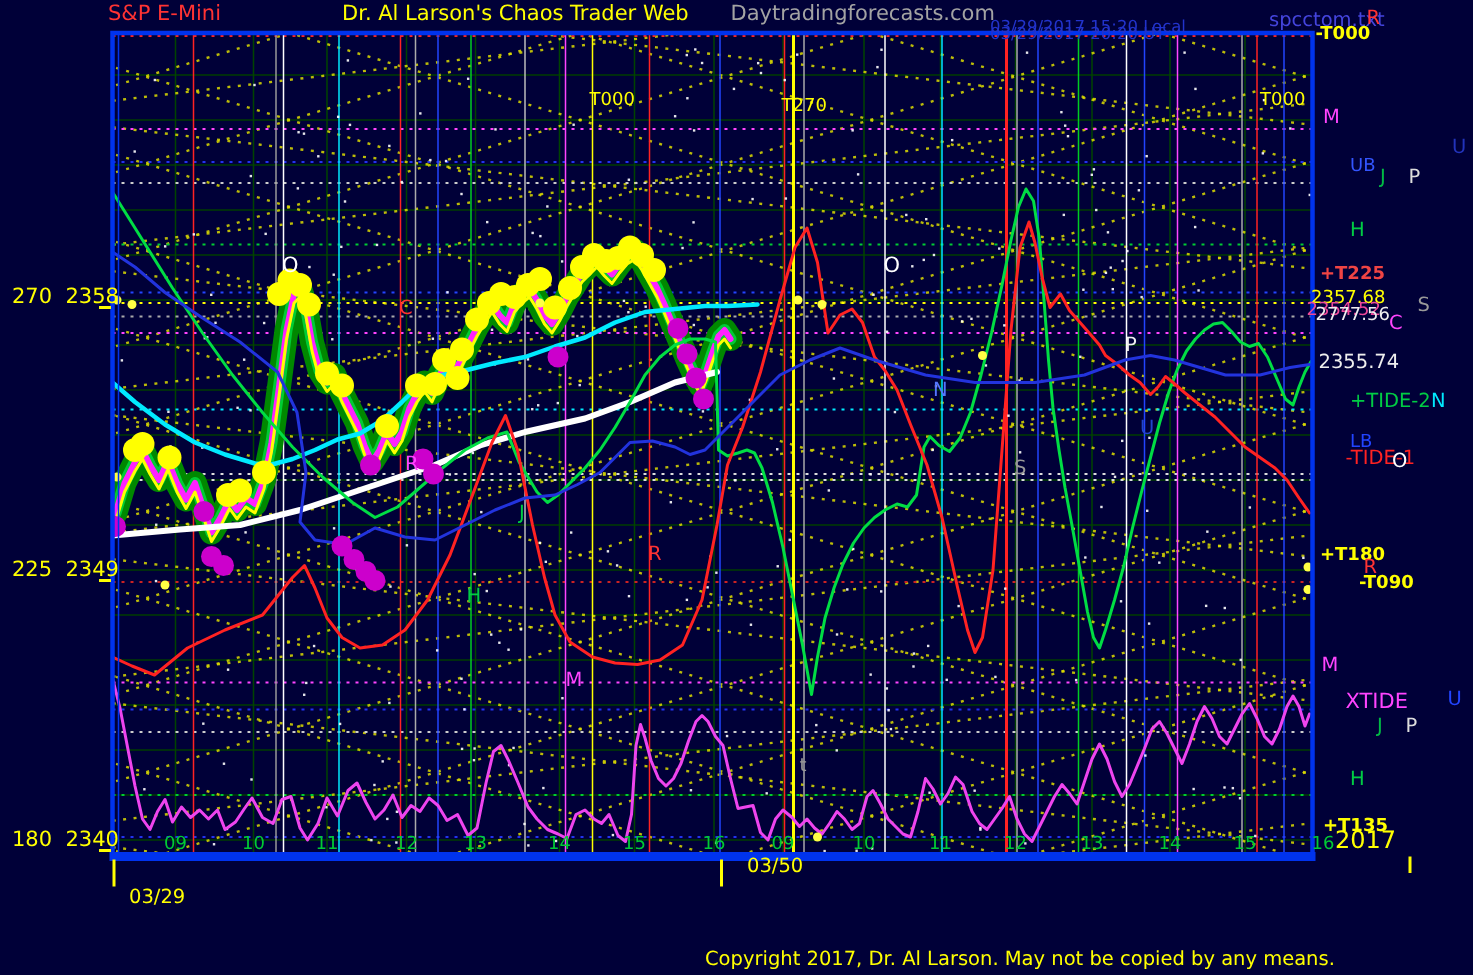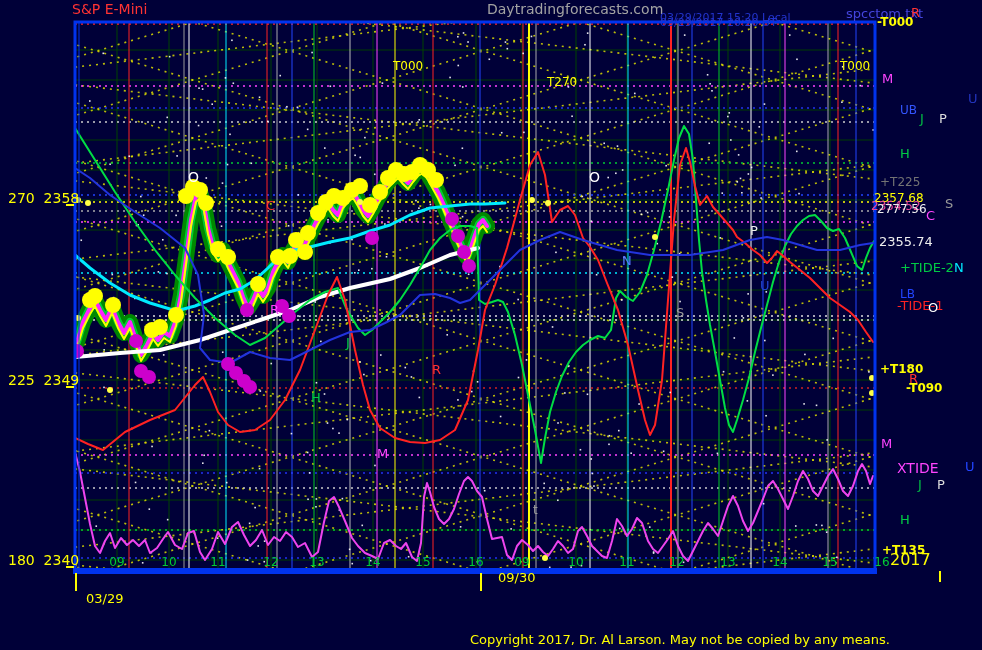--- a/index.html
+++ b/index.html
@@ -536,33 +536,34 @@
       <rect x="73" y="568" width="804" height="6" fill="#0033ee"></rect>
       <line x1="76" y1="573" x2="76" y2="591" stroke="#ffff00" stroke-width="2"></line>
       <line x1="481" y1="573" x2="481" y2="591" stroke="#ffff00" stroke-width="2"></line>
       <line x1="940" y1="571" x2="940" y2="582" stroke="#ffff00" stroke-width="2"></line>
       <line x1="66" y1="205" x2="74" y2="205" stroke="#ffff00" stroke-width="2"></line>
       <line x1="66" y1="387" x2="74" y2="387" stroke="#ffff00" stroke-width="2"></line>
       <line x1="66" y1="567" x2="74" y2="567" stroke="#ffff00" stroke-width="2"></line>
     </svg>
 
   <div class="lbl hdr" style="left:72px;top:2px;color:#ff3333;">S&amp;P E-Mini</div>
+  <div class="lbl hdr" style="left:228px;top:2px;color:#ffff00;">Dr. Al Larson's Chaos Trader Web</div>
   <div class="lbl hdr" style="left:487px;top:2px;color:#a3a3a3;">Daytradingforecasts.com</div>
   <div class="lbl ts" style="left:660px;top:17px;">03/29/2017 20:20 UT</div>
   <div class="lbl ts" style="left:660px;top:12px;">03/29/2017 15:20 Local</div>
   <div class="lbl" style="left:846px;top:7px;color:#4444dd;font-size:13px;">spcctom.txt</div>
 
   <div class="lbl" style="left:470px;top:633px;color:#ffff00;font-size:13px;">Copyright 2017, Dr. Al Larson. May not be copied by any means.</div>
 
   <div id="gen-labels">
       <div class="lbl" style="left: 8px; top: 191px; color: rgb(255, 255, 0); font-size: 14px;">270  2358</div>
       <div class="lbl" style="left: 8px; top: 373px; color: rgb(255, 255, 0); font-size: 14px;">225  2349</div>
       <div class="lbl" style="left: 8px; top: 553px; color: rgb(255, 255, 0); font-size: 14px;">180  2340</div>
       <div class="lbl" style="left: 86px; top: 592px; color: rgb(255, 255, 0); font-size: 13px;">03/29</div>
-      <div class="lbl" style="left: 498px; top: 571px; color: rgb(255, 255, 0); font-size: 13px;">09/30</div>
+      <div class="lbl" style="left: 498px; top: 571px; color: rgb(255, 255, 0); font-size: 13px;">03/50</div>
       <div class="lbl" style="left: 117px; top: 556px; color: rgb(0, 204, 51); font-size: 12px; transform: translateX(-50%);">09</div>
       <div class="lbl" style="left: 169px; top: 556px; color: rgb(0, 204, 51); font-size: 12px; transform: translateX(-50%);">10</div>
       <div class="lbl" style="left: 218px; top: 556px; color: rgb(0, 204, 51); font-size: 12px; transform: translateX(-50%);">11</div>
       <div class="lbl" style="left: 271px; top: 556px; color: rgb(0, 204, 51); font-size: 12px; transform: translateX(-50%);">12</div>
       <div class="lbl" style="left: 317px; top: 556px; color: rgb(0, 204, 51); font-size: 12px; transform: translateX(-50%);">13</div>
       <div class="lbl" style="left: 373px; top: 556px; color: rgb(0, 204, 51); font-size: 12px; transform: translateX(-50%);">14</div>
       <div class="lbl" style="left: 423px; top: 556px; color: rgb(0, 204, 51); font-size: 12px; transform: translateX(-50%);">15</div>
       <div class="lbl" style="left: 476px; top: 556px; color: rgb(0, 204, 51); font-size: 12px; transform: translateX(-50%);">16</div>
       <div class="lbl" style="left: 522px; top: 556px; color: rgb(0, 204, 51); font-size: 12px; transform: translateX(-50%);">09</div>
       <div class="lbl" style="left: 576px; top: 556px; color: rgb(0, 204, 51); font-size: 12px; transform: translateX(-50%);">10</div>
@@ -573,21 +574,21 @@
       <div class="lbl" style="left: 830px; top: 556px; color: rgb(0, 204, 51); font-size: 12px; transform: translateX(-50%);">15</div>
       <div class="lbl" style="left: 882px; top: 556px; color: rgb(0, 204, 51); font-size: 12px; transform: translateX(-50%);">16</div>
       <div class="lbl" style="left: 911px; top: 6px; color: rgb(255, 51, 51); font-size: 13px;">R</div>
       <div class="lbl" style="left: 877px; top: 16px; color: rgb(255, 255, 0); font-size: 12px; font-weight: bold;">-T000</div>
       <div class="lbl" style="left: 882px; top: 72px; color: rgb(255, 68, 255); font-size: 13px;">M</div>
       <div class="lbl" style="left: 968px; top: 92px; color: rgb(34, 51, 187); font-size: 13px;">U</div>
       <div class="lbl" style="left: 900px; top: 104px; color: rgb(51, 85, 255); font-size: 12px;">UB</div>
       <div class="lbl" style="left: 920px; top: 112px; color: rgb(0, 187, 68); font-size: 13px;">J</div>
       <div class="lbl" style="left: 939px; top: 112px; color: rgb(221, 221, 221); font-size: 13px;">P</div>
       <div class="lbl" style="left: 900px; top: 147px; color: rgb(0, 204, 68); font-size: 13px;">H</div>
-      <div class="lbl" style="left: 880px; top: 176px; color: #737373; font-size: 12px; font-weight: normal;">+T225</div>
+      <div class="lbl" style="left: 880px; top: 176px; color: #ef4444; font-size: 12px; font-weight: bold;">+T225</div>
       <div class="lbl" style="left: 874px; top: 192px; color: rgb(255, 255, 0); font-size: 12px;">2357.68</div>
       <div class="lbl" style="left: 871px; top: 200px; color: #ec4899; font-size: 12px;">2354.52</div>
       <div class="lbl" style="left: 877px; top: 203px; color: rgb(238, 238, 238); font-size: 12px;">2777.56</div>
       <div class="lbl" style="left: 945px; top: 197px; color: rgb(153, 153, 153); font-size: 13px;">S</div>
       <div class="lbl" style="left: 926px; top: 209px; color: rgb(255, 68, 255); font-size: 13px;">C</div>
       <div class="lbl" style="left: 879px; top: 235px; color: rgb(238, 238, 238); font-size: 13px;">2355.74</div>
       <div class="lbl" style="left: 900px; top: 261px; color: rgb(0, 204, 68); font-size: 13px;">+TIDE-2</div>
       <div class="lbl" style="left: 954px; top: 261px; color: rgb(0, 234, 255); font-size: 13px;">N</div>
       <div class="lbl" style="left: 900px; top: 288px; color: rgb(34, 68, 255); font-size: 12px;">LB</div>
       <div class="lbl" style="left: 897px; top: 299px; color: rgb(255, 34, 34); font-size: 13px;">-TIDE-1</div>
@@ -597,21 +598,21 @@
       <div class="lbl" style="left: 878px; top: 382px; color: rgb(255, 255, 0); font-size: 12px; font-weight: bold; margin-left: 28px;">-T090</div>
       <div class="lbl" style="left: 881px; top: 437px; color: rgb(255, 68, 255); font-size: 13px;">M</div>
       <div class="lbl" style="left: 897px; top: 461px; color: rgb(255, 68, 255); font-size: 14px;">XTIDE</div>
       <div class="lbl" style="left: 965px; top: 460px; color: rgb(34, 68, 255); font-size: 13px;">U</div>
       <div class="lbl" style="left: 918px; top: 478px; color: rgb(0, 187, 68); font-size: 13px;">J</div>
       <div class="lbl" style="left: 937px; top: 478px; color: rgb(221, 221, 221); font-size: 13px;">P</div>
       <div class="lbl" style="left: 900px; top: 513px; color: rgb(0, 204, 68); font-size: 13px;">H</div>
       <div class="lbl" style="left: 882px; top: 544px; color: rgb(255, 255, 0); font-size: 12px; font-weight: bold;">+T135</div>
       <div class="lbl" style="left: 890px; top: 552px; color: rgb(255, 255, 0); font-size: 16px;">2017</div>
       <div class="lbl" style="left: 393px; top: 60px; color: rgb(255, 255, 0); font-size: 12px;">T000</div>
-      <div class="lbl" style="left: 521px; top: 76px; color: rgb(255, 255, 0); font-size: 12px; padding-left: 26px;">T270</div>
+      <div class="lbl" style="left: 521px; top: 64px; color: rgb(255, 255, 0); font-size: 12px;">T270</div>
       <div class="lbl" style="left: 840px; top: 60px; color: rgb(255, 255, 0); font-size: 12px;">T000</div>
       <div class="lbl" style="left: 188px; top: 170px; color: rgb(255, 255, 255); font-size: 14px;">O</div>
       <div class="lbl" style="left: 266px; top: 199px; color: rgb(255, 51, 51); font-size: 13px;">C</div>
       <div class="lbl" style="left: 270px; top: 303px; color: rgb(255, 68, 255); font-size: 13px;">R</div>
       <div class="lbl" style="left: 346px; top: 336px; color: rgb(0, 204, 68); font-size: 13px;">J</div>
       <div class="lbl" style="left: 432px; top: 363px; color: rgb(255, 51, 51); font-size: 13px;">R</div>
       <div class="lbl" style="left: 311px; top: 391px; color: rgb(0, 204, 68); font-size: 13px;">H</div>
       <div class="lbl" style="left: 589px; top: 170px; color: rgb(255, 255, 255); font-size: 14px;">O</div>
       <div class="lbl" style="left: 622px; top: 254px; color: rgb(85, 119, 255); font-size: 13px;">N</div>
       <div class="lbl" style="left: 676px; top: 306px; color: rgb(153, 153, 153); font-size: 13px;">S</div>

